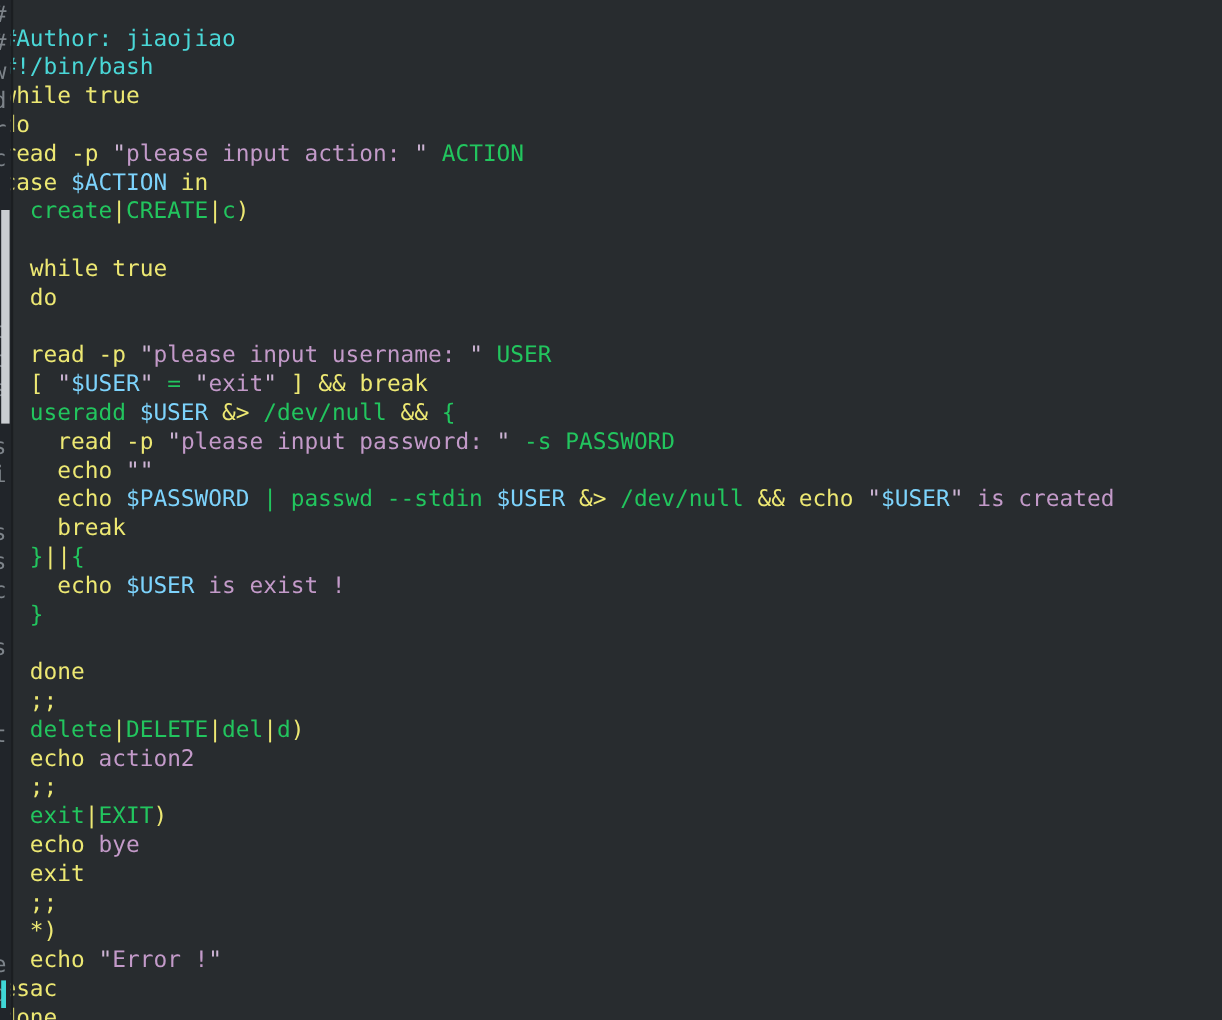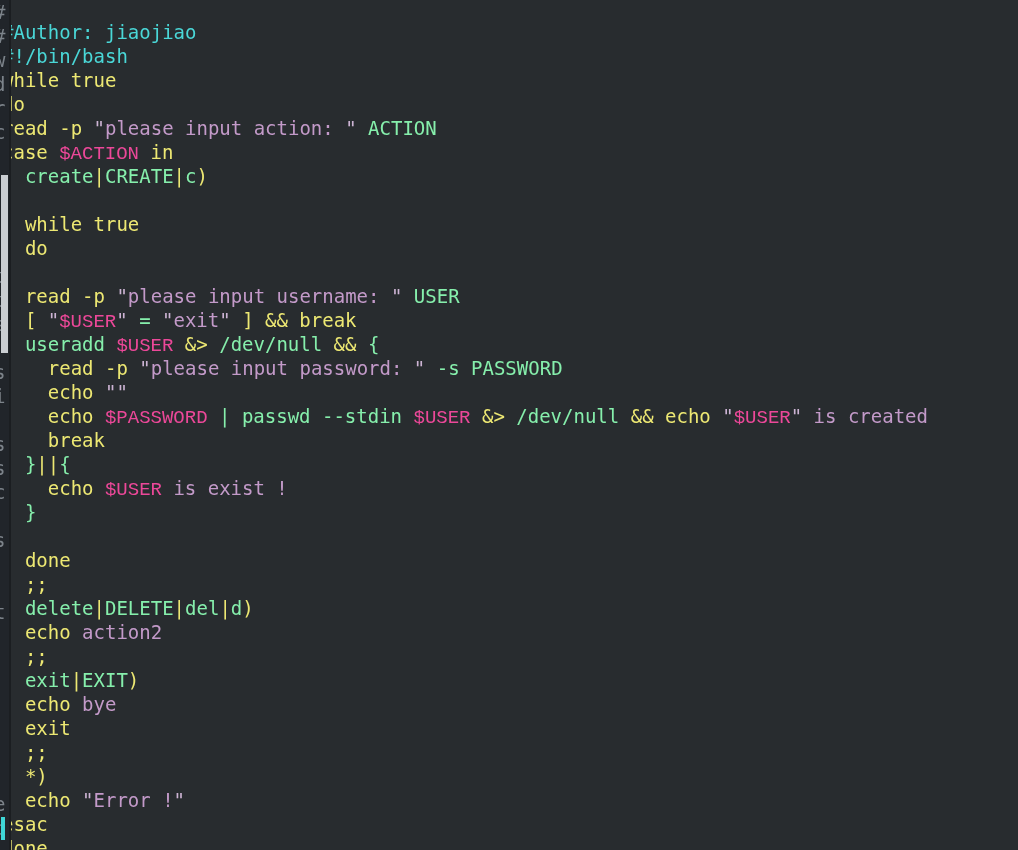--- a/index.html
+++ b/index.html
@@ -90,22 +90,22 @@
     height: 24px;
     padding-left: 2px;
     white-space: pre;
   }
 
   
   .t-comment { color: #4ad7d7; }
   .t-kw      { color: #ede873; }
   .t-str     { color: #c39ac9; text-align: center; }
   .t-quote   { color: #cdb4d4; }
-  .t-var     { color: #ec4899; font-family: Liberation Mono, monospace; }
-  .t-plain   { color: #86efac; }
+  .t-var     { color: #7dd3fc; }
+  .t-plain   { color: #22c55e; }
   .t-op      { color: #ede873; }
 
   
   #caret {
     position: absolute;
     left: 1px;
     top: 820px;
     width: 4px;
     height: 23px;
     background: #3fd6d6;

